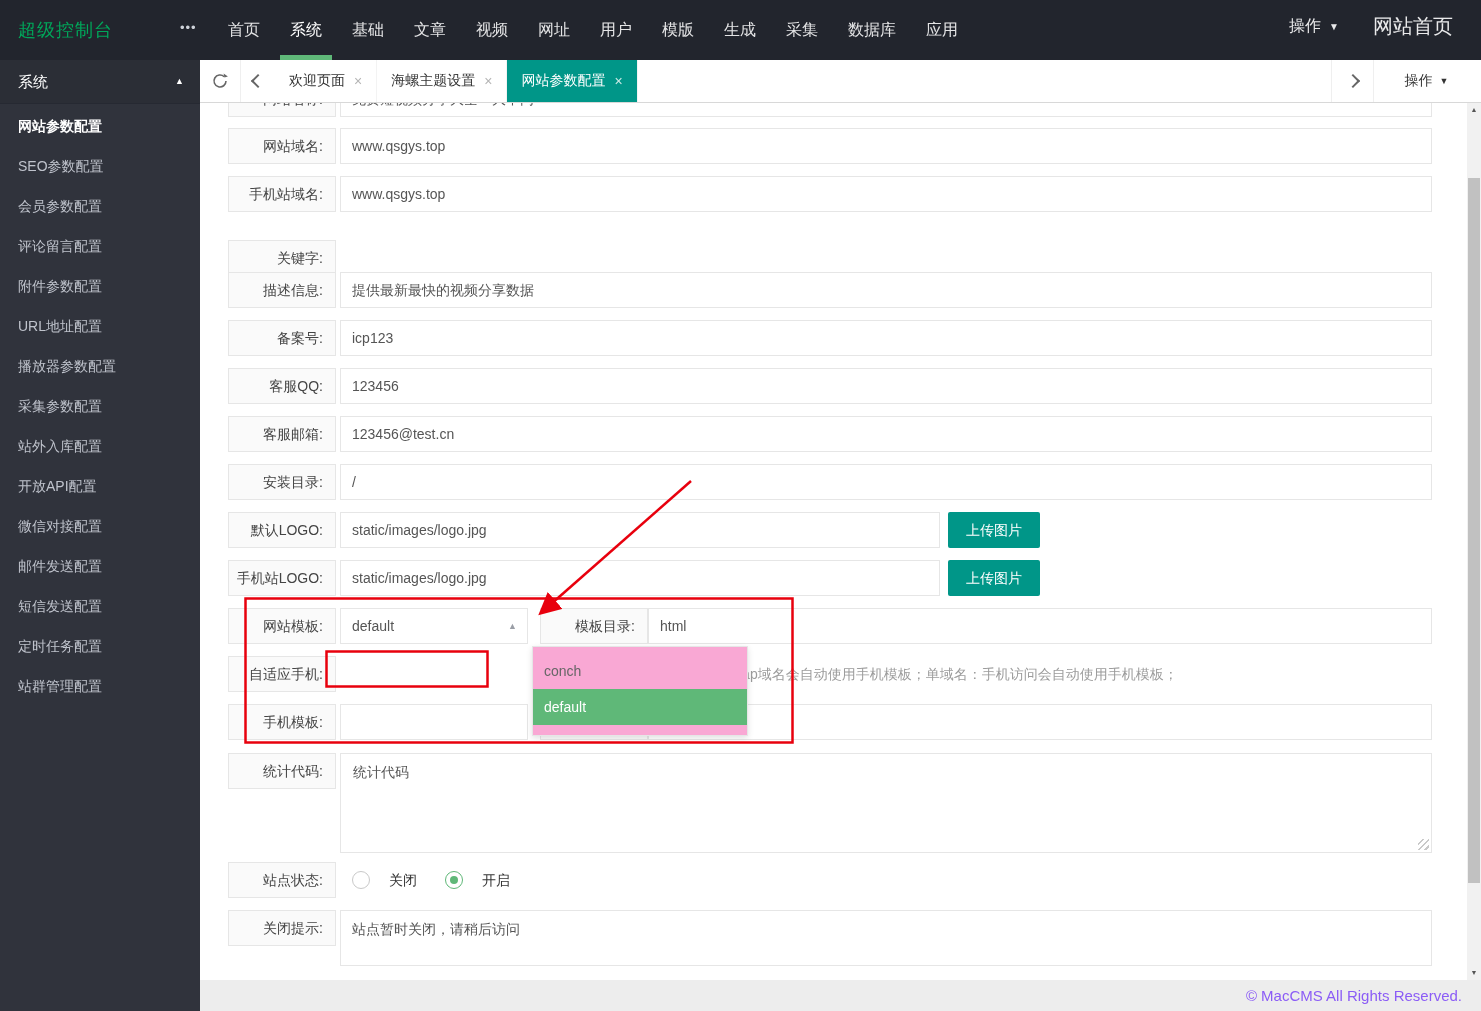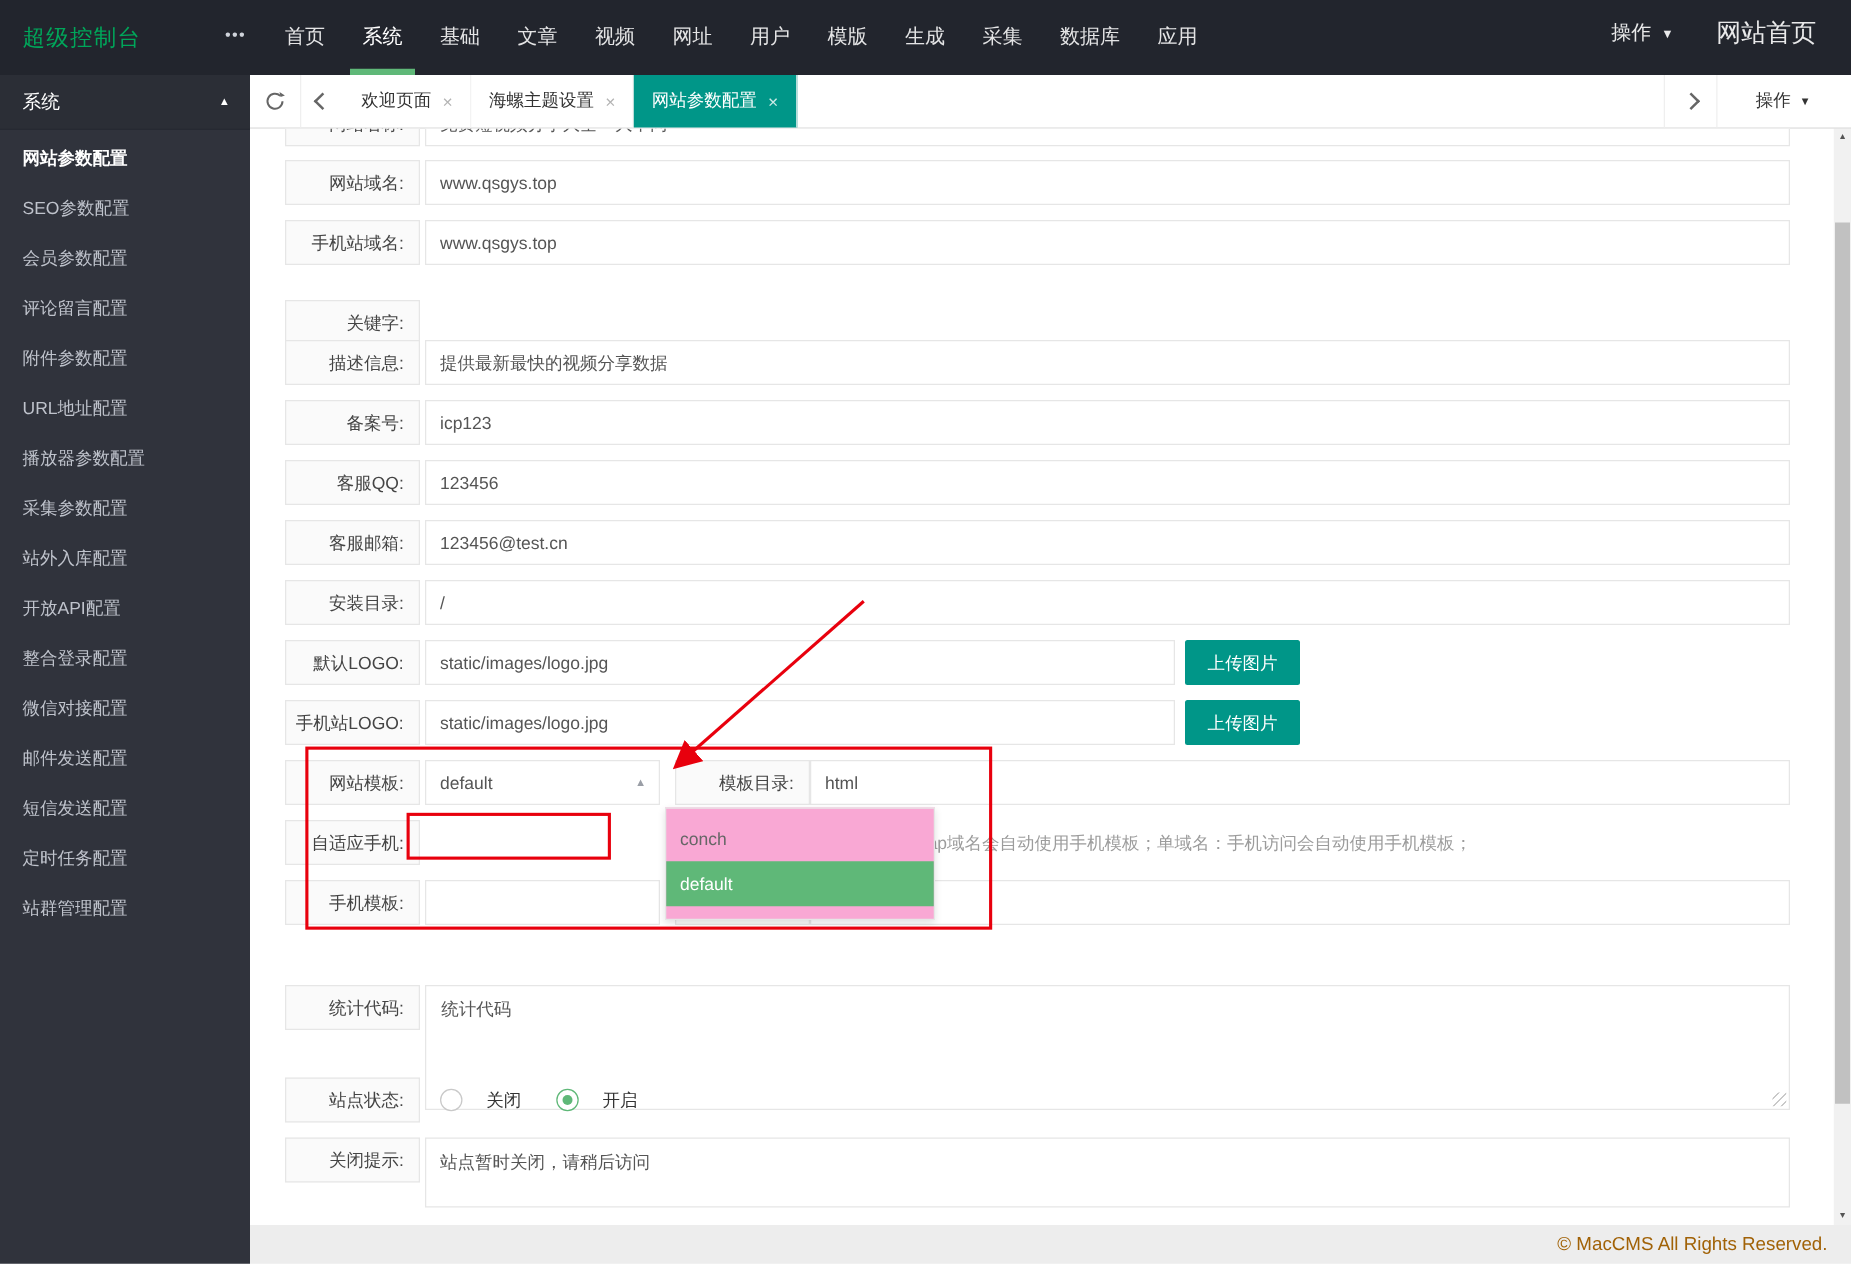--- a/index.html
+++ b/index.html
@@ -57,21 +57,21 @@
   .radio.checked::after{content:"";position:absolute;left:4px;top:4px;width:8px;height:8px;border-radius:50%;background:#5FB878;}
   .radio-lbl{font-size:14px;color:#333;vertical-align:middle;margin-left:9px;cursor:pointer;}
   .textarea{position:absolute;left:140px;top:0;width:1092px;height:100px;background:#fff;border:1px solid #e6e6e6;box-sizing:border-box;padding:8px 12px;color:#555;font-size:14px;line-height:20px;}
   .resize-grip{position:absolute;right:2px;bottom:2px;width:11px;height:11px;background:repeating-linear-gradient(135deg,transparent 0 3px,#c9c9c9 3px 4.5px);cursor:nwse-resize;}
   .inp.tall{height:56px;line-height:20px;padding-top:8px;}
   
   .dd-panel{position:absolute;left:332px;top:646px;width:216px;height:90px;background:#f9a8d4;border:1px solid #e6e6e6;box-shadow:0 2px 6px rgba(0,0,0,.12);box-sizing:border-box;padding-top:6px;z-index:20;}
   .dd-opt{height:36px;line-height:36px;padding:0 11px;font-size:14px;color:#666;cursor:pointer;white-space:nowrap;}
   .dd-opt.hl{background:#5FB878;color:#fff;}
   
-  .footer{position:absolute;left:200px;top:980px;width:1281px;height:31px;background:#ededed;line-height:31px;text-align:right;color:#a16207;font-size:15px;box-sizing:border-box;padding-right:19px;}
+  .footer{position:absolute;left:200px;top:980px;width:1281px;height:31px;background:#ededed;line-height:31px;text-align:right;color:#8b5cf6;font-size:15px;box-sizing:border-box;padding-right:19px;}
   
   .scrollbar{position:absolute;left:1467px;top:103px;width:14px;height:877px;background:#f1f1f1;}
   .sb-arrow{position:absolute;left:0;width:14px;height:14px;font-size:7px;color:#555;text-align:center;line-height:14px;cursor:pointer;}
   .sb-up{top:0;}
   .sb-down{bottom:0;}
   .sb-thumb{position:absolute;left:1px;top:75px;width:12px;height:705px;background:#c1c1c1;cursor:grab;}
   
   .annotations{position:absolute;left:0;top:0;width:1481px;height:1011px;pointer-events:none;z-index:50;}
 </style>
 </head>
@@ -111,21 +111,20 @@
       <div class="side-item active">网站参数配置</div>
       <div class="side-item">SEO参数配置</div>
       <div class="side-item">会员参数配置</div>
       <div class="side-item">评论留言配置</div>
       <div class="side-item">附件参数配置</div>
       <div class="side-item">URL地址配置</div>
       <div class="side-item">播放器参数配置</div>
       <div class="side-item">采集参数配置</div>
       <div class="side-item">站外入库配置</div>
       <div class="side-item">开放API配置</div>
-      <div class="side-item">整合登录配置</div>
       <div class="side-item">微信对接配置</div>
       <div class="side-item">邮件发送配置</div>
       <div class="side-item">短信发送配置</div>
       <div class="side-item">定时任务配置</div>
       <div class="side-item">站群管理配置</div>
     </div>
 </aside>
 
 <div class="tabbar">
   <div class="tb-cell tb-refresh">
@@ -235,21 +234,21 @@
     <div class="hint">多域名：访问wap域名会自动使用手机模板；单域名：手机访问会自动使用手机模板；</div>
   </div>
 
   <div class="row" style="top:601px">
     <div class="lbl">手机模板:</div>
     <div class="select"></div>
     <div class="dir-lbl">模板目录:</div>
     <div class="dir-inp">html</div>
   </div>
 
-  <div class="row" style="top:685px;height:100px">
+  <div class="row" style="top:650px;height:100px">
     <div class="lbl">统计代码:</div>
     <div class="textarea">
       <span>统计代码</span>
       <span class="resize-grip"></span>
     </div>
   </div>
 
   <div class="row" style="top:759px">
     <div class="lbl">站点状态:</div>
     <span class="radio" style="position:absolute;left:152px;top:9px"></span>

